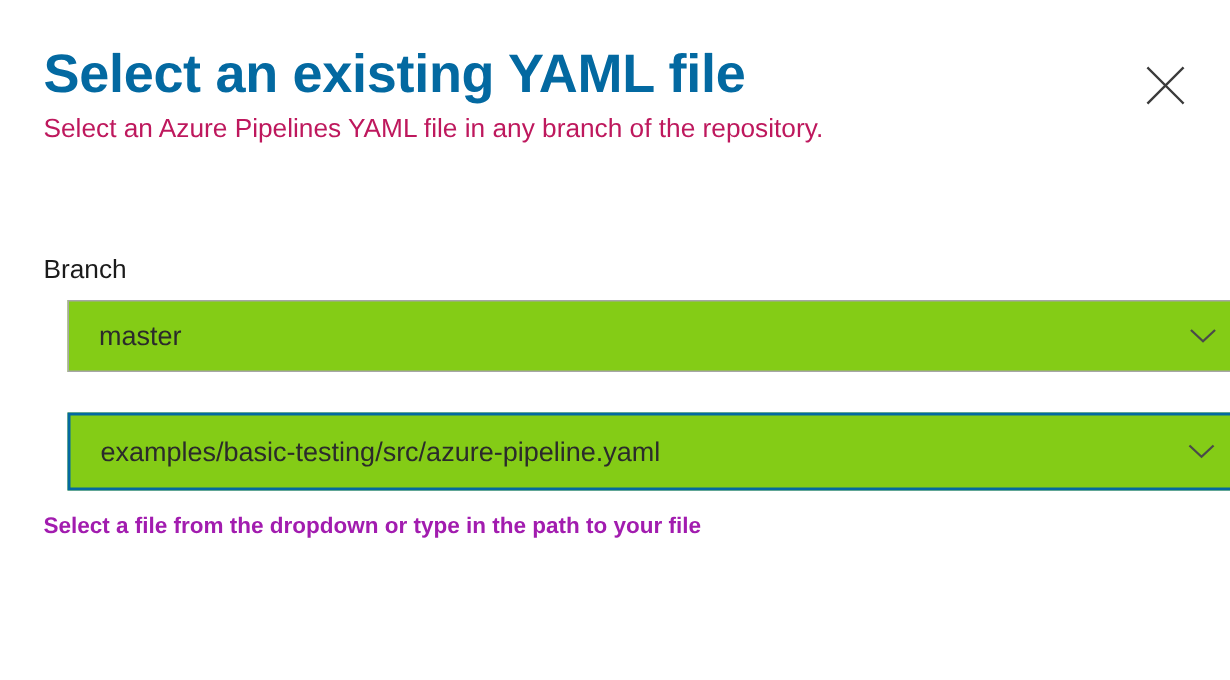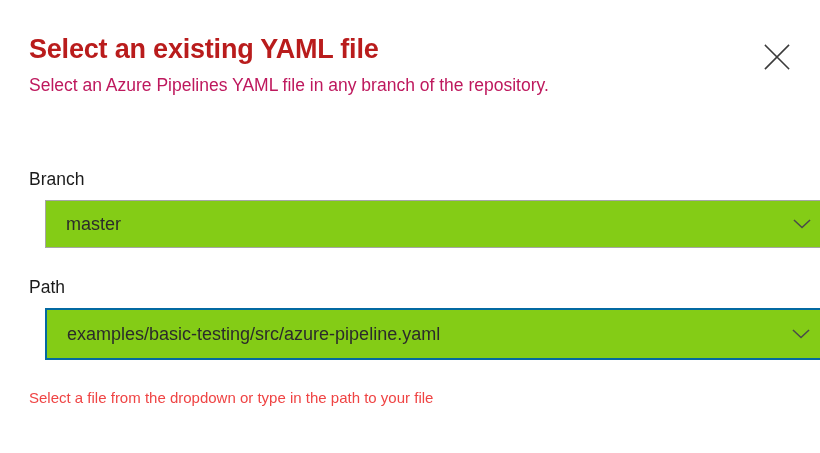--- a/index.html
+++ b/index.html
@@ -22,24 +22,24 @@
 
   
   .header {
     position: absolute;
     left: 29px;
     top: 30px;
     right: 29px;
   }
 
   .panel-title {
-    font-size: 27px;
+    font-size: 36px;
     line-height: 38px;
     font-weight: 600;
-    color: #b91c1c;
+    color: #0369a1;
     letter-spacing: -0.2px;
   }
 
   .panel-subtitle {
     margin-top: 5px;
     font-size: 17.5px;
     line-height: 25px;
     color: #be185d;
     font-weight: 400;
     max-width: 600px;
@@ -122,25 +122,25 @@
     align-items: center;
     justify-content: center;
     cursor: pointer;
   }
 
   .combo-chevron svg { display: block; }
 
   .field-block-path { margin-top: 27px; }
 
   .helper-text {
-    margin-top: 28px;
+    margin-top: 14px;
     font-size: 15px;
     line-height: 20px;
-    color: #ef4444;
-    font-weight: 400;
+    color: #a21caf;
+    font-weight: 700;
   }
 </style>
 </head>
 <body>
 
 <div class="panel">
 
   <div class="header">
     <div class="panel-title">Select an existing YAML file</div>
     <div class="panel-subtitle">Select an Azure Pipelines YAML file in any branch of the repository.</div>
@@ -162,21 +162,20 @@
         <input class="combo-value" type="text" readonly="" value="master" style="">
         <span class="combo-chevron">
           <svg width="18" height="12" viewBox="0 0 18 12" aria-hidden="true">
             <path d="M1.5 2.5 L9 9.5 L16.5 2.5" stroke="#4a4a4a" stroke-width="1.5" fill="none" stroke-linecap="square"></path>
           </svg>
         </span>
       </div>
     </div>
 
     <div class="field-block-path">
-      <div class="field-label">Path</div>
       <div class="combo focused">
         <input class="combo-value" type="text" value="examples/basic-testing/src/azure-pipeline.yaml" style="">
         <span class="combo-chevron">
           <svg width="18" height="12" viewBox="0 0 18 12" aria-hidden="true">
             <path d="M1.5 2.5 L9 9.5 L16.5 2.5" stroke="#4a4a4a" stroke-width="1.5" fill="none" stroke-linecap="square"></path>
           </svg>
         </span>
       </div>
       <div class="helper-text">Select a file from the dropdown or type in the path to your file</div>
     </div>

